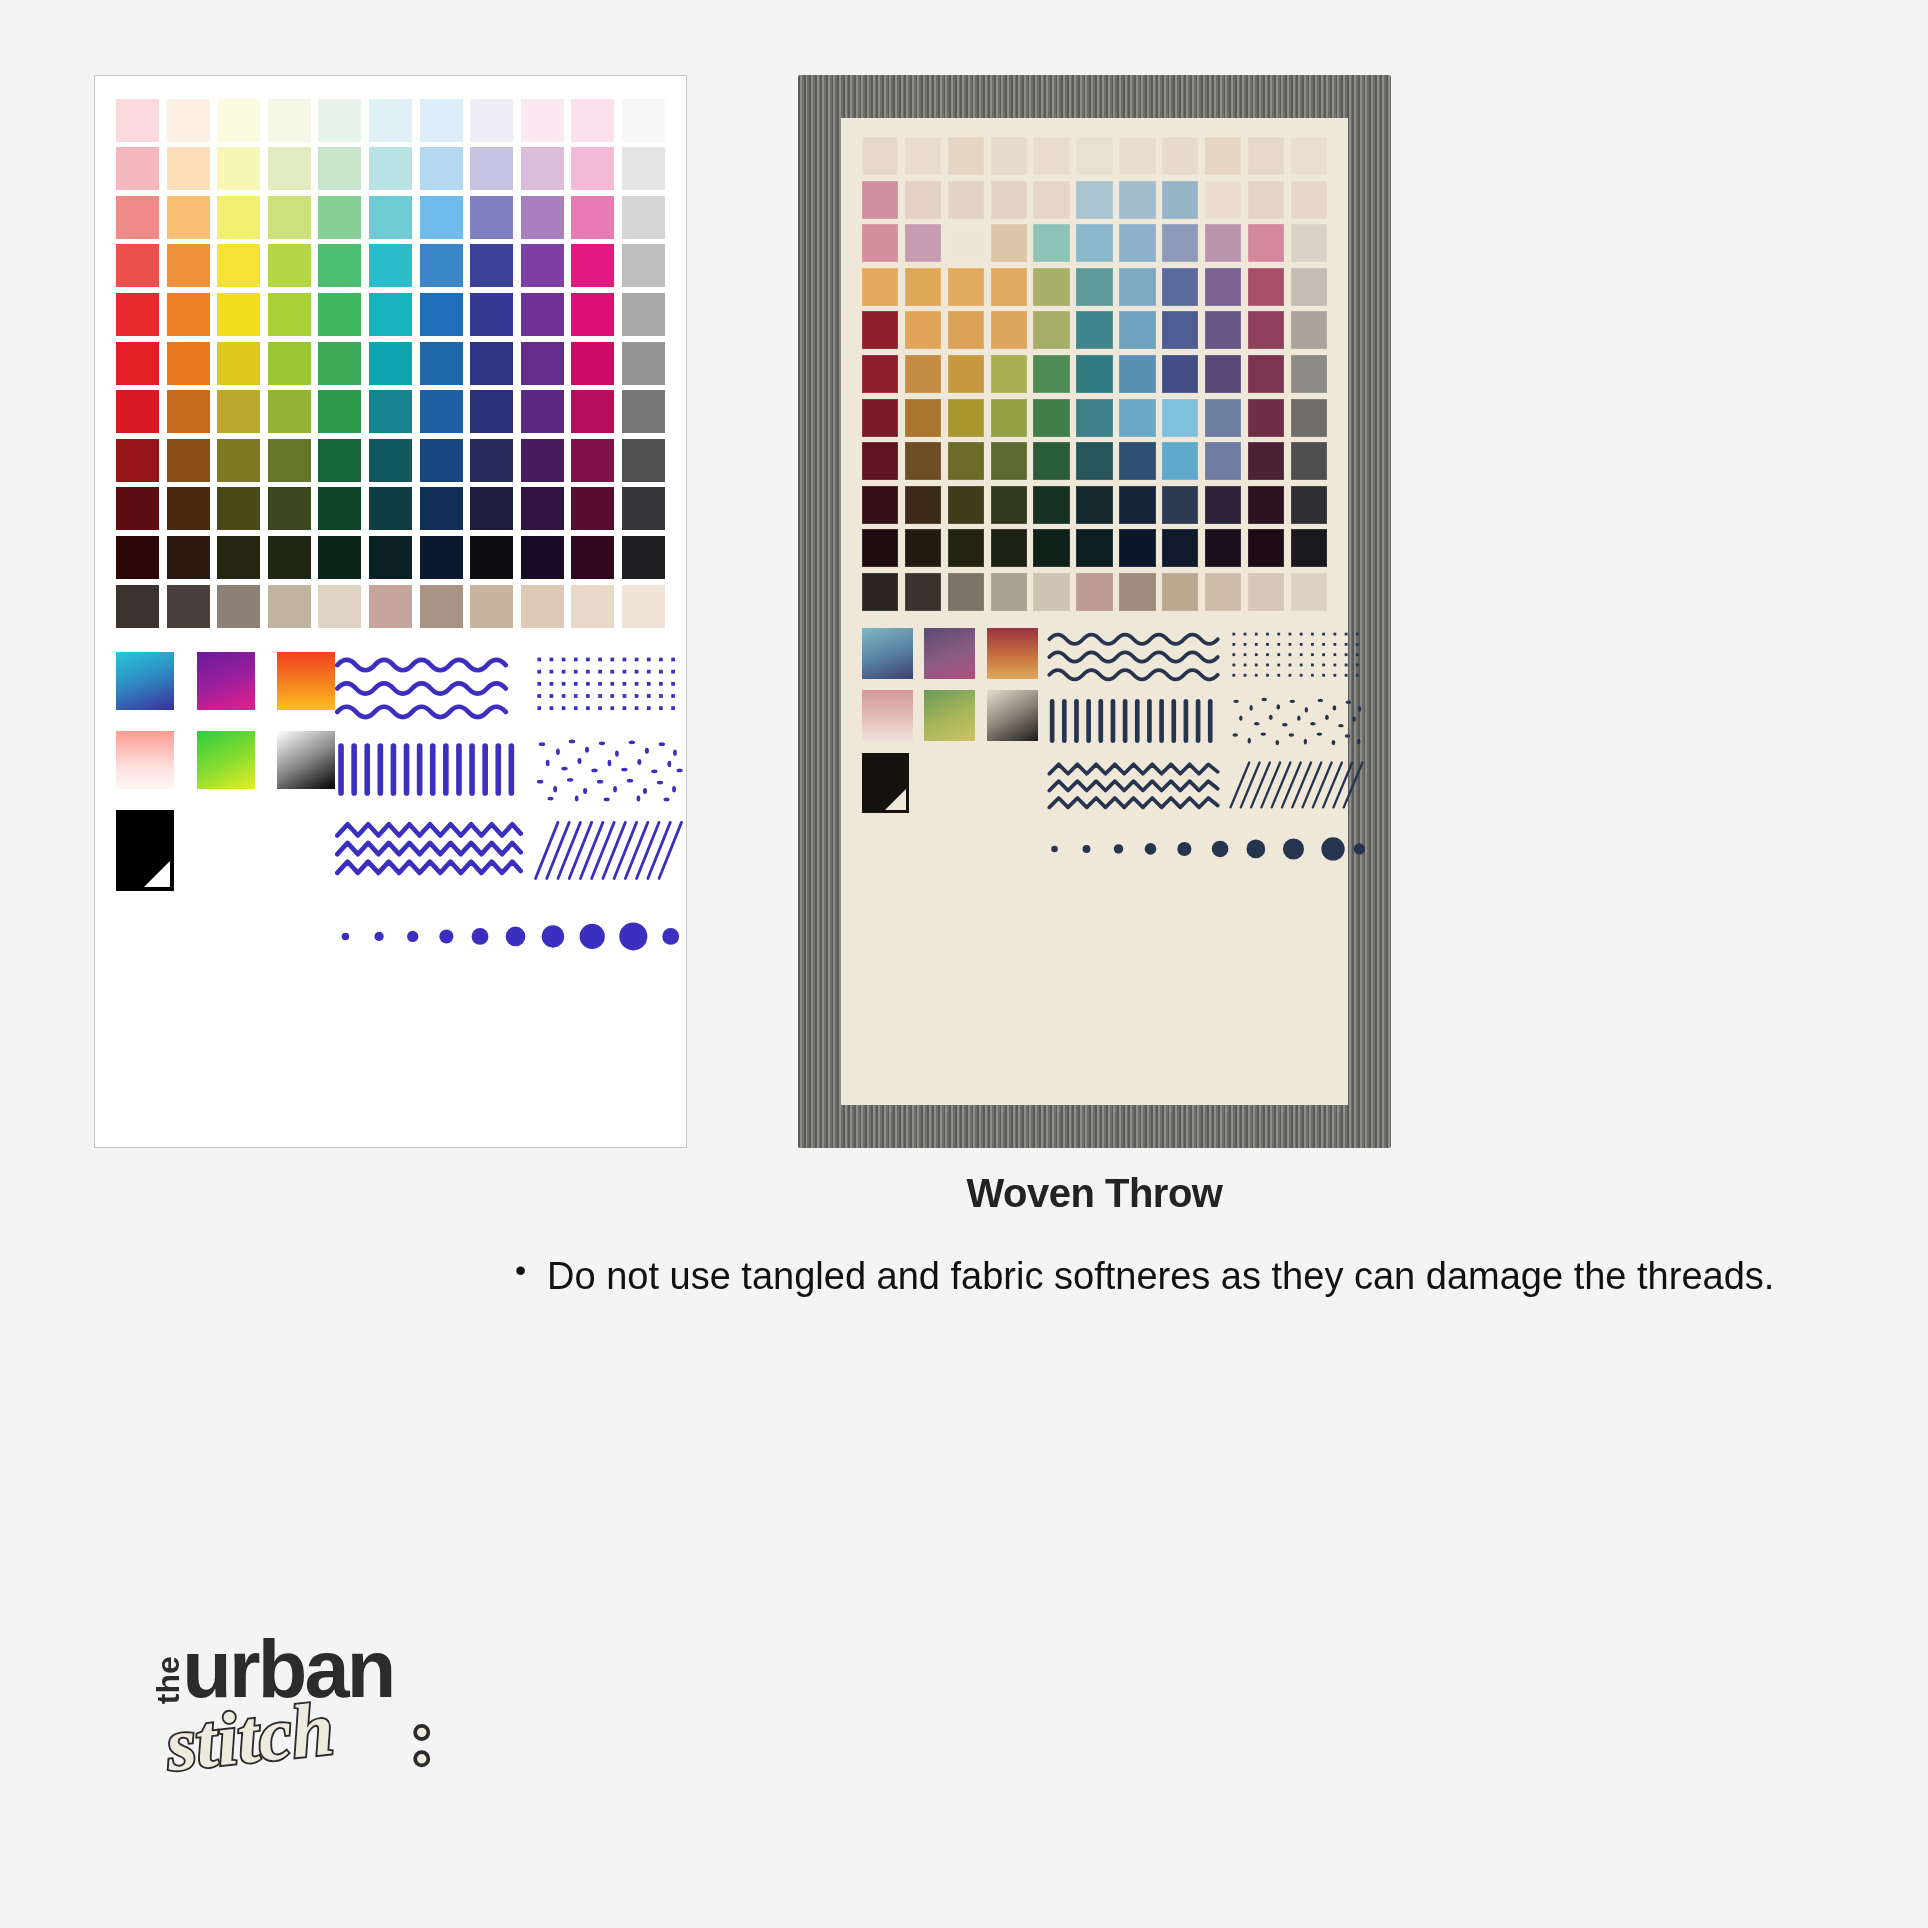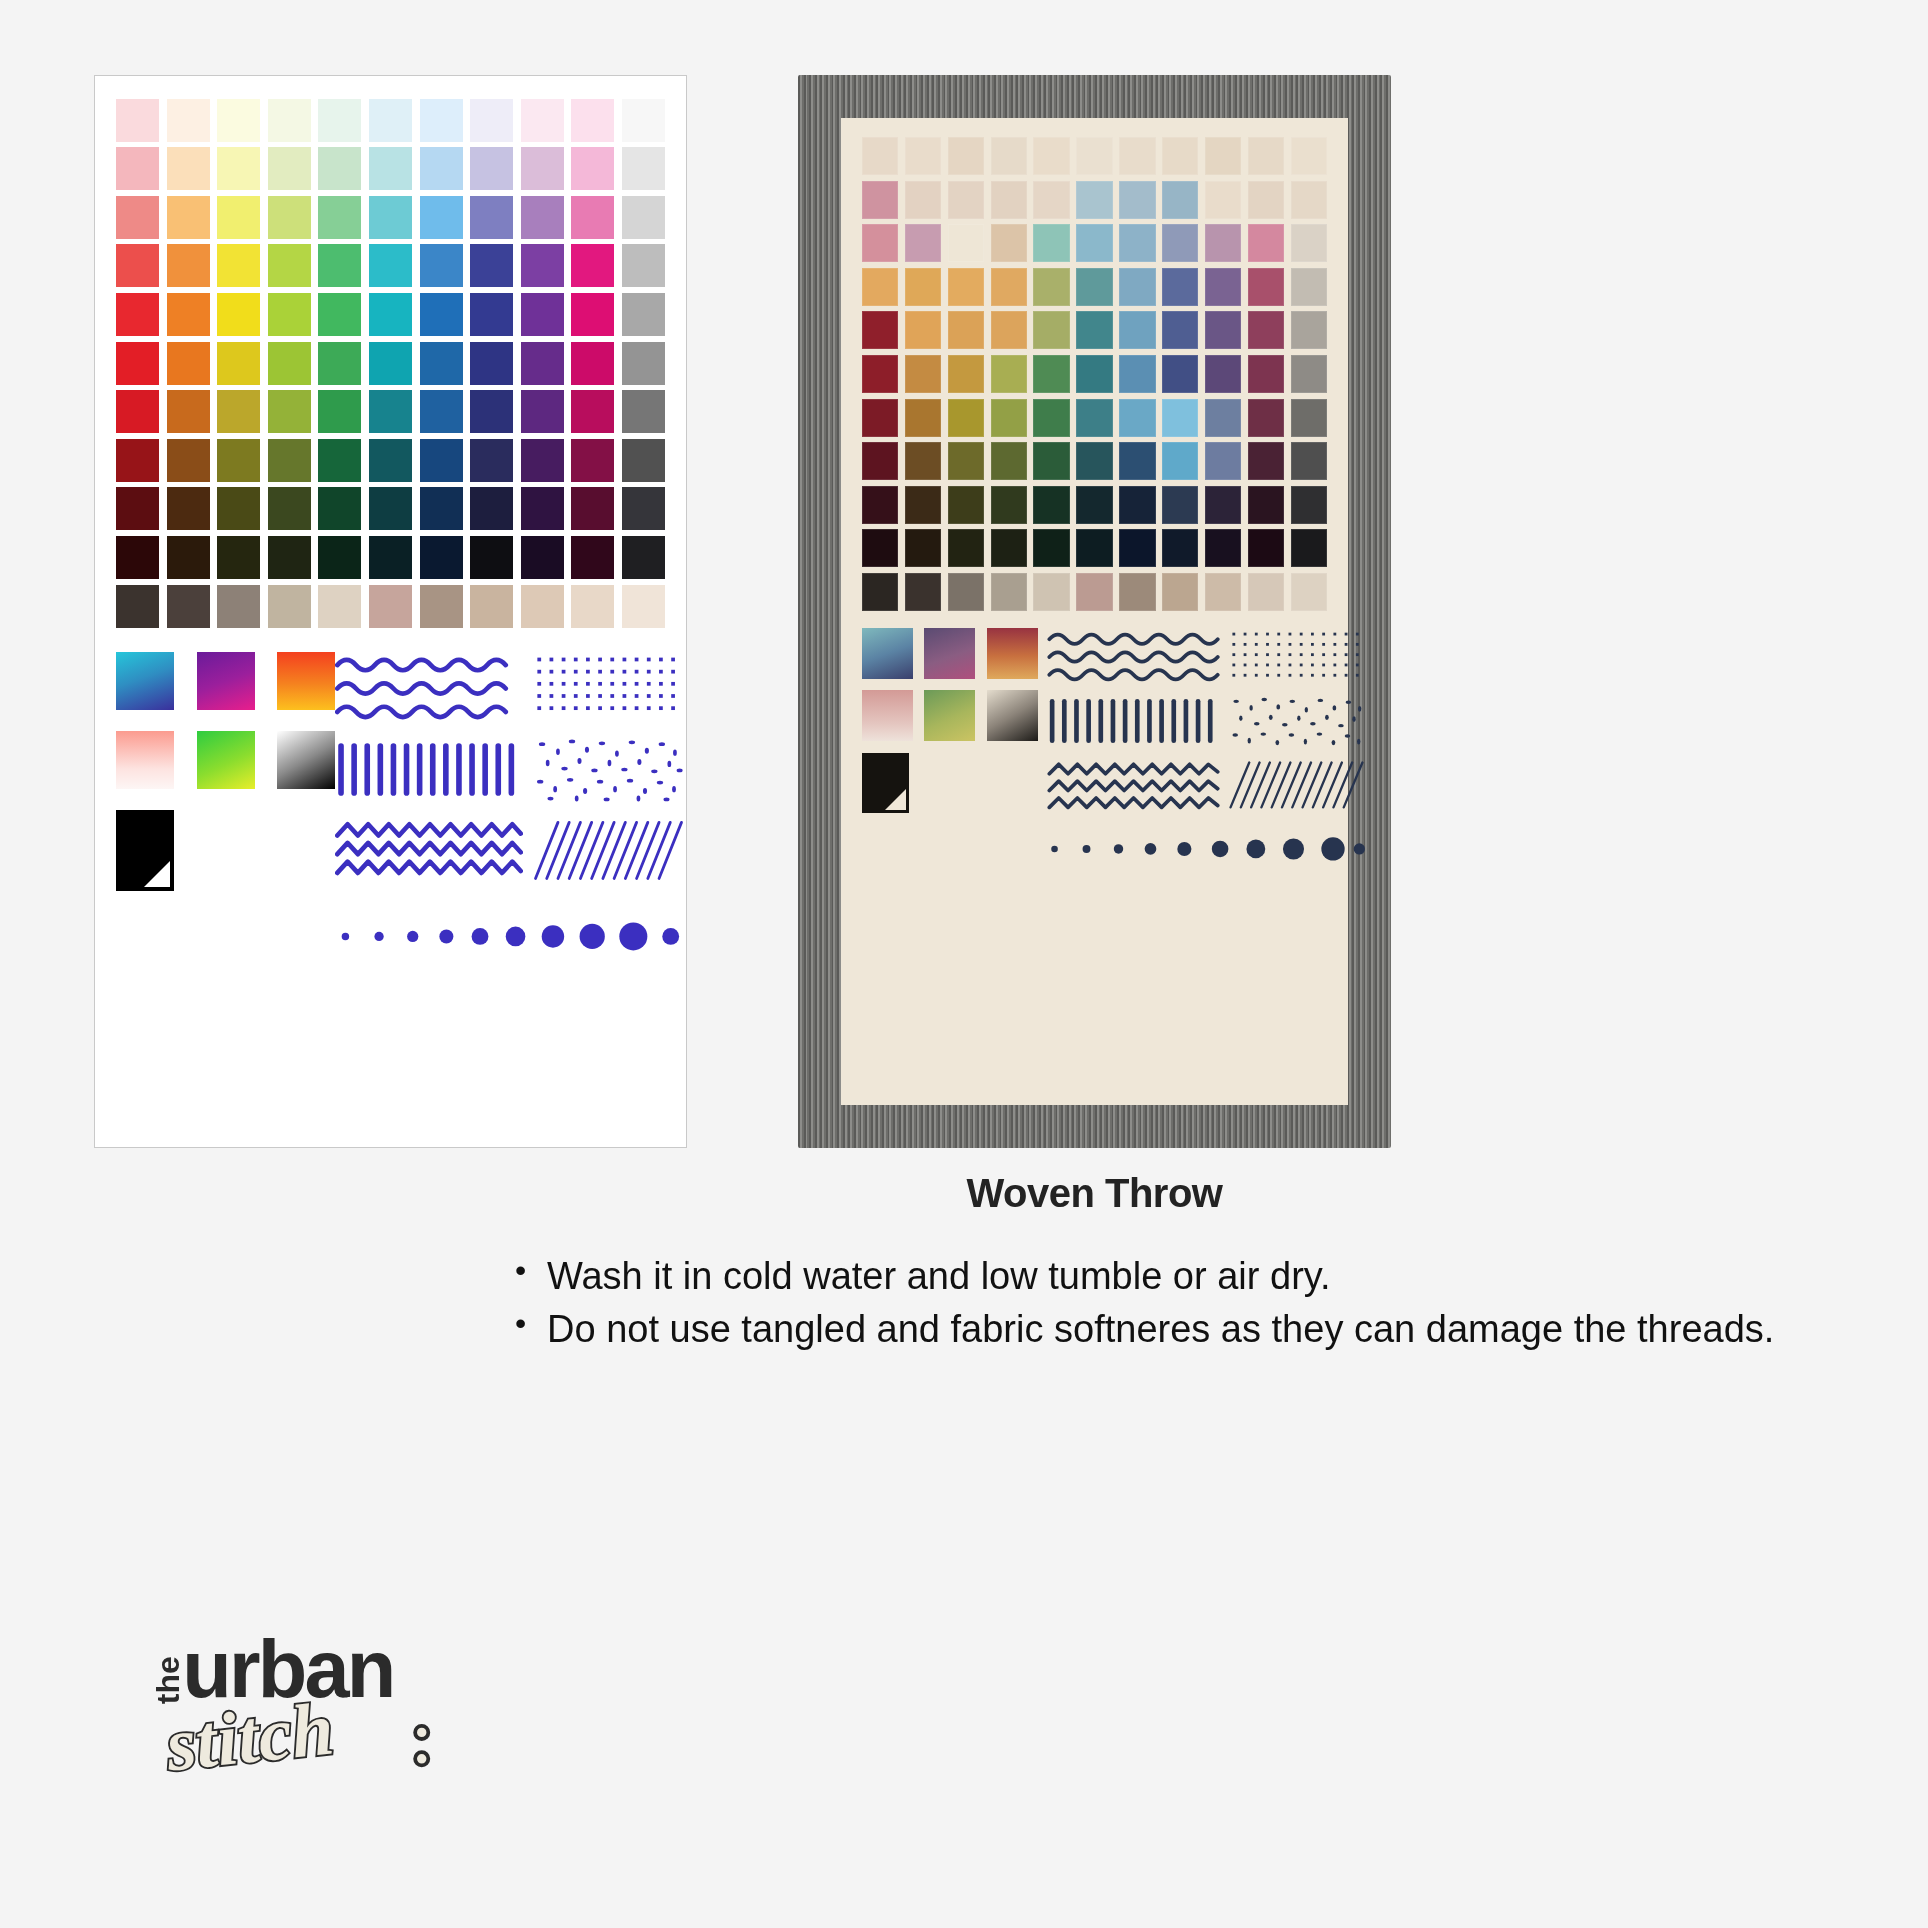--- a/index.html
+++ b/index.html
@@ -810,21 +810,20 @@
         </div>
       </div>
     </div>
   </div>
 
   <div class="caption" id="cap-throw">Woven Throw</div>
 </div>
 
 <div id="bullets">
   <ul>
-    <li>Wash it in cold water and low tumble or air dry.</li>
     <li>Do not use tangled and fabric softneres as they can damage the threads.</li>
   </ul>
 </div>
 
 <div id="logo">
   <svg width="311" height="198" viewBox="0 0 330 210">
     <text id="logo-the" x="6" y="108" transform="rotate(-90 30 96)" font-family="Liberation Sans, sans-serif" font-size="34" font-weight="bold" fill="#2b2b2b">the</text>
     <text id="logo-urban" x="46" y="112" font-family="Liberation Sans, sans-serif" font-size="86" font-weight="bold" fill="#2b2b2b" letter-spacing="-3">urban</text>
     <g transform="rotate(-6 150 165)">
       <text id="logo-stitch" x="30" y="178" font-family="Liberation Serif, serif" font-size="80" font-style="italic" font-weight="bold" fill="#eeeade" stroke="#2b2b2b" stroke-width="4" paint-order="stroke">stitch</text>

